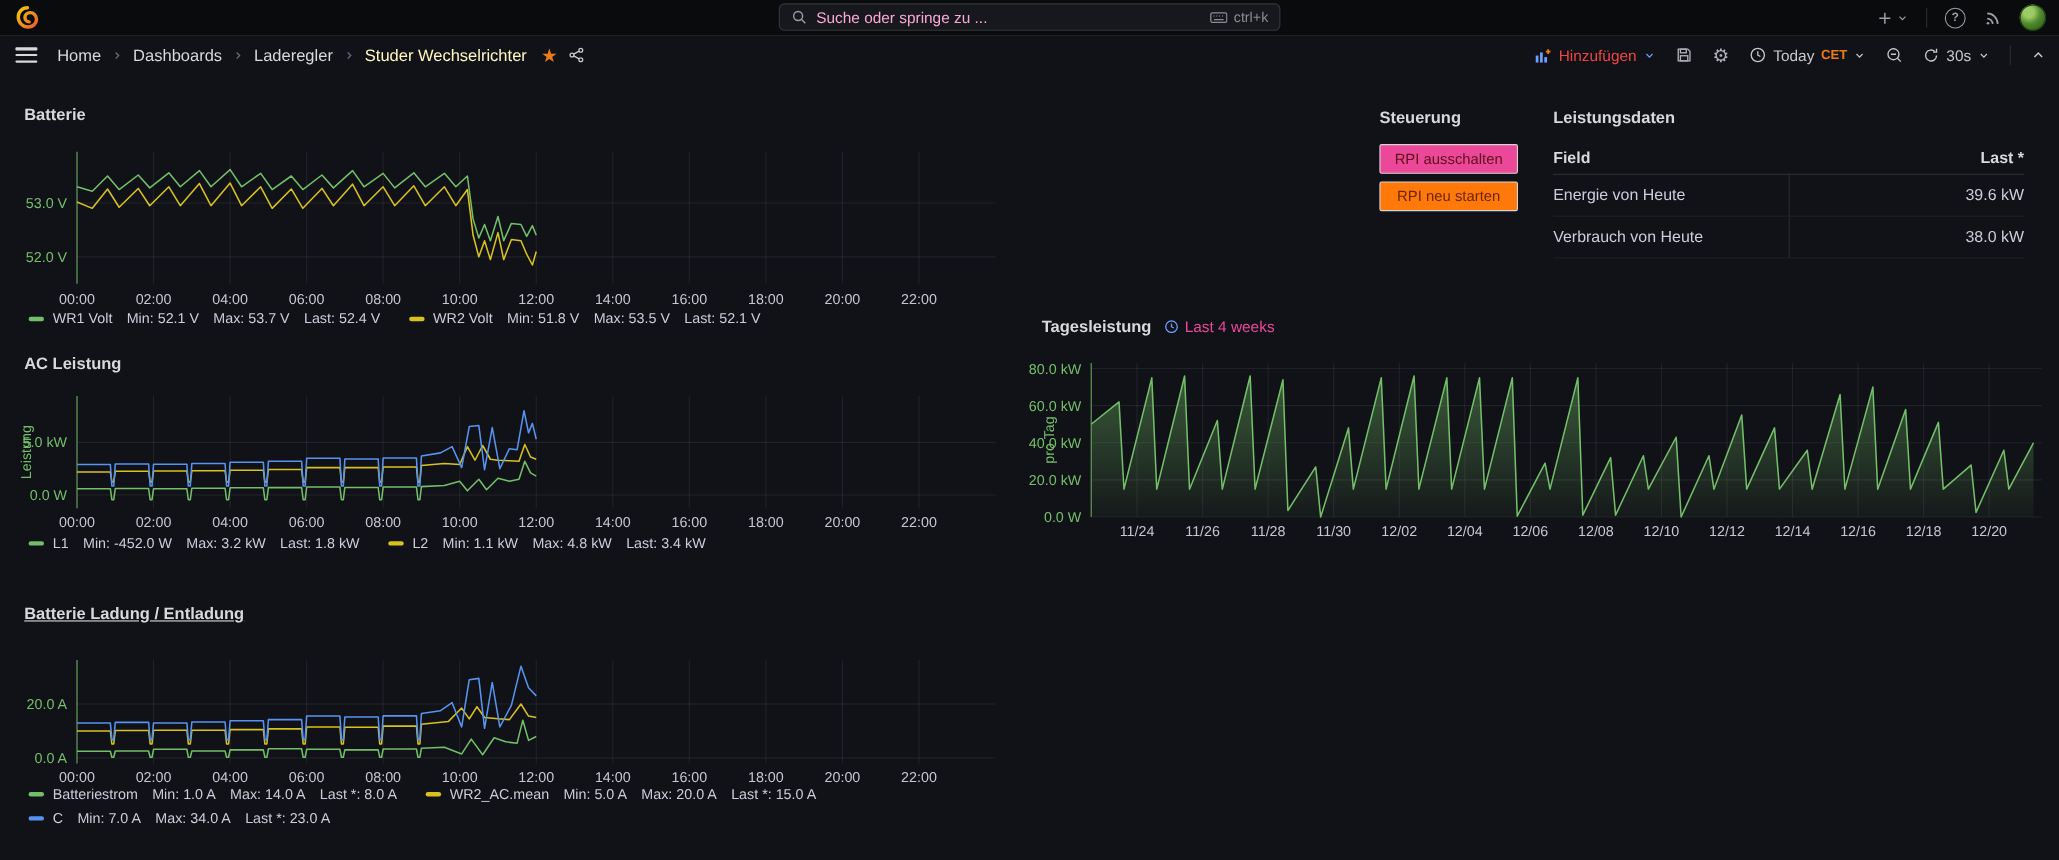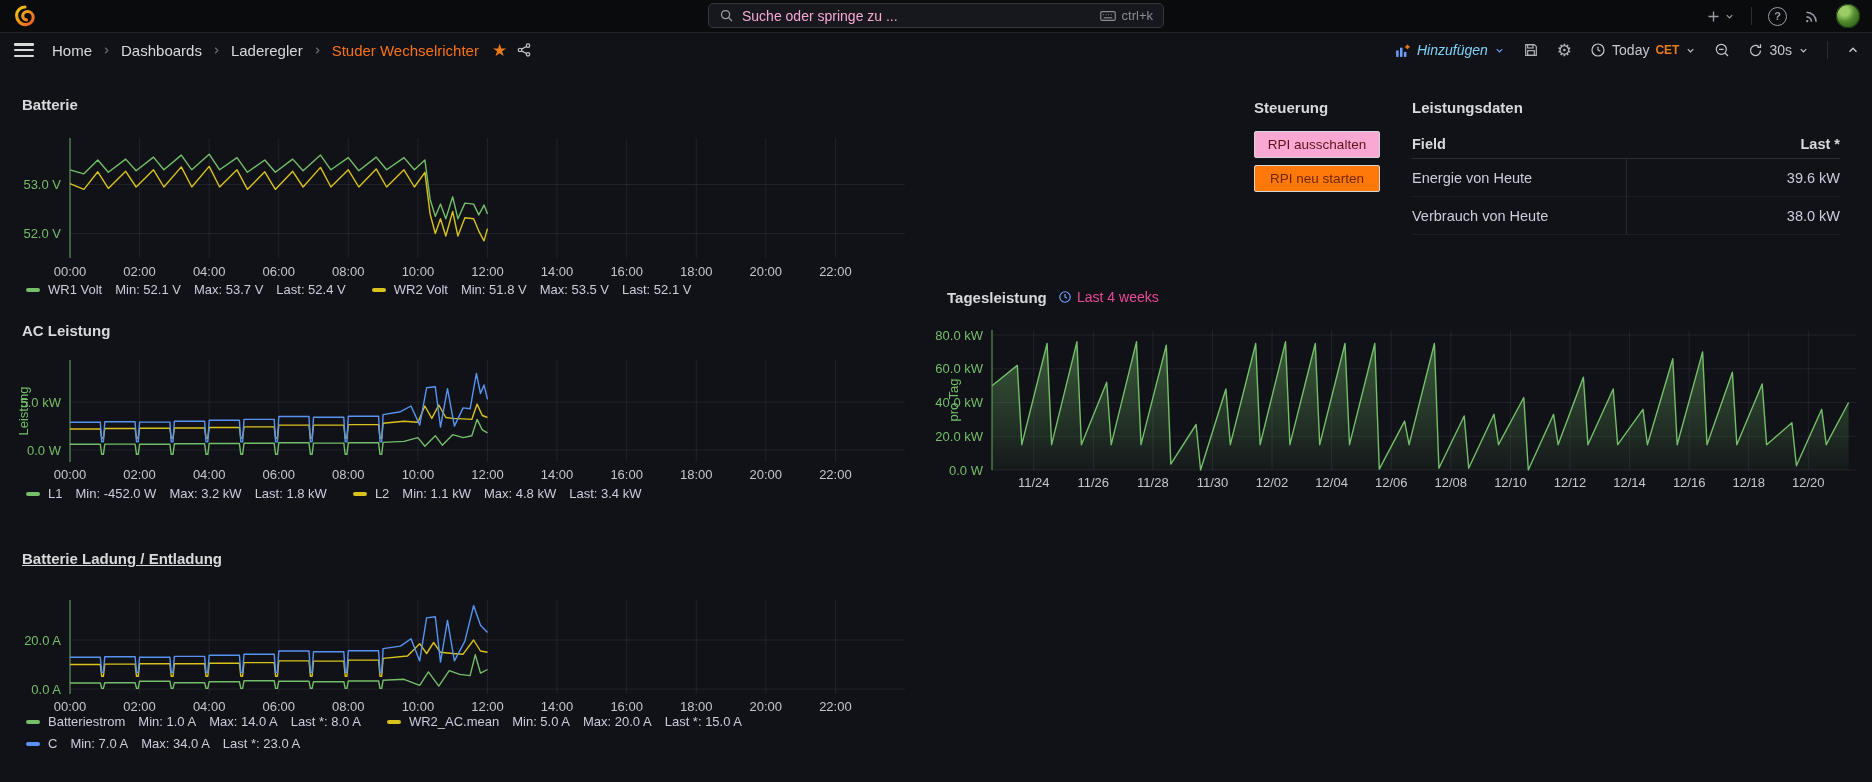--- a/index.html
+++ b/index.html
@@ -23,25 +23,25 @@
   .avatar{width:24px;height:24px;border-radius:50%;
           background:radial-gradient(circle at 35% 30%,#9ccc65 0 20%,#558b2f 45%,#33691e 75%,#1b3d12 100%);
           box-shadow:inset 0 0 0 1px #1b3d12;cursor:pointer;}
   
   .toolbar{position:absolute;left:0;top:32px;width:100%;height:36px;background:#111217;z-index:25;}
   .burger{position:absolute;left:14px;top:11px;width:20px;height:14px;display:flex;
           flex-direction:column;justify-content:space-between;cursor:pointer;}
   .burger i{display:block;height:2.5px;background:#d8d9da;border-radius:1px;}
   .crumbs{position:absolute;left:52px;top:0;height:36px;display:flex;align-items:center;gap:9px;font-size:15px;}
   .crumb{color:#d8d9da;cursor:pointer;}
-  .crumb.current{color:#f97316;}
+  .crumb.current{color:#fef9c3;}
   .star{color:#eb7b18;font-size:17px;cursor:pointer;margin-left:4px;}
   .toolbar-right{position:absolute;right:12px;top:6px;height:24px;display:flex;align-items:center;gap:18px;}
   .tb-item{display:flex;align-items:center;gap:6px;color:#c7c8cd;font-size:14px;cursor:pointer;white-space:nowrap;}
-  .add-label{color:#7dd3fc;font-weight:500;font-style:italic;}
+  .add-label{color:#ef4444;font-weight:500;}
   .cet{color:#eb7b18;font-size:12px;font-weight:700;}
   .gear-glyph{font-size:17px;color:#b0b1b8;line-height:1;}
   
   .panel-title{position:absolute;font-size:15px;font-weight:600;color:#d8d9da;cursor:pointer;white-space:nowrap;}
   .panel-link{position:absolute;display:flex;align-items:center;gap:5px;color:#ec4899;
               font-size:14px;font-weight:500;cursor:pointer;}
   #chart-layer{position:absolute;left:0;top:0;pointer-events:none;}
   #chart-layer text{font-family:"Liberation Sans",sans-serif;}
   .legend{position:absolute;display:flex;flex-direction:column;gap:7px;font-size:13px;}
   .legend-row{display:flex;gap:26px;}
@@ -364,21 +364,21 @@
   <div class="panel-link" style="left:1058px;top:289px;">
     <svg width="14" height="14" viewBox="0 0 24 24">
       <circle cx="12" cy="12" r="9" fill="none" stroke="#6e9fff" stroke-width="2"></circle>
       <path d="M12 7 v5 l3.5 2" fill="none" stroke="#6e9fff" stroke-width="2"></path>
     </svg>
     <span>Last 4 weeks</span>
   </div>
   <div class="panel-title" style="left:1254px;top:99px;">Steuerung</div>
   <div class="panel-title" style="left:1412px;top:99px;">Leistungsdaten</div>
 
-  <button class="ctl-btn" id="ctl-btn-0" style="top: 131px; background: #f9a8d4; color: rgb(94, 17, 22);">RPI ausschalten</button>
+  <button class="ctl-btn" id="ctl-btn-0" style="top: 131px; background: #ec4899; color: rgb(94, 17, 22);">RPI ausschalten</button>
   <button class="ctl-btn" id="ctl-btn-1" style="top: 165px; background: rgb(255, 120, 10); color: rgb(110, 38, 2);">RPI neu starten</button>
 
   <div class="datatable">
     <div class="t-head">
       <span>Field</span>
       <span>Last *</span>
     </div>
     <div class="t-row">
       <span class="t-cell first">Energie von Heute</span>
       <span class="t-cell val">39.6 kW</span>

